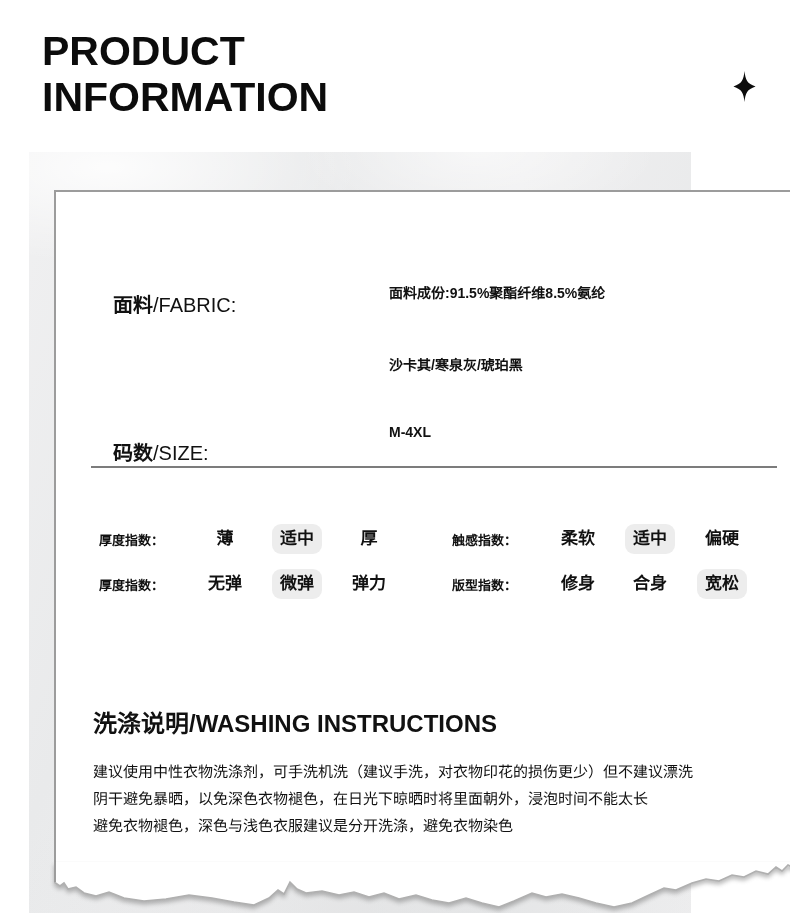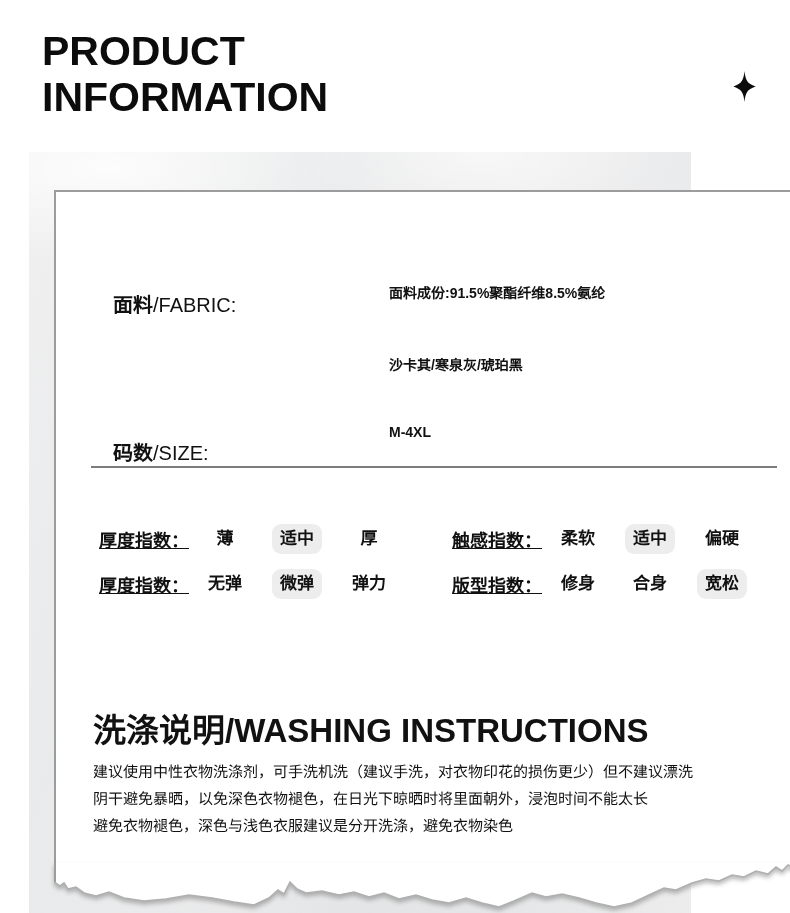--- a/index.html
+++ b/index.html
@@ -46,26 +46,26 @@
   .spec-value{position:absolute;left:333px;font-size:14px;line-height:26px;font-weight:bold;white-space:nowrap;}
   .spec-fabric-label{top:97px;}  .spec-fabric-value{top:88px;}
   .spec-color-label{top:159px;}  .spec-color-value{top:160px;}
   .spec-size-label{top:245px;}   .spec-size-value{top:227px;}
   
   .divider{position:absolute;left:35px;top:274px;width:686px;height:2px;background:var(--divider,#7c7c7c);}
   
   .idx{position:absolute;display:flex;align-items:center;height:34px;white-space:nowrap;}
   .idx.c1{left:43px;} .idx.c2{left:396px;}
   .idx.r1{top:330px;} .idx.r2{top:375px;}
-  .idx-label{width:90px;font-size:18px;font-weight:bold;text-decoration:underline;}
+  .idx-label{width:90px;font-size:13px;font-weight:bold;}
   .opt{width:72px;display:flex;justify-content:center;}
   .opt .txt{font-size:17px;font-weight:bold;padding:4px 8px;border-radius:9px;line-height:22px;}
   .opt.selected .txt{background:var(--pill-bg,#ededed);}
   
-  .wash-heading{position:absolute;left:37px;top:512px;margin:0;font-size:33px;font-weight:bold;white-space:nowrap;}
+  .wash-heading{position:absolute;left:37px;top:512px;margin:0;font-size:24px;font-weight:bold;white-space:nowrap;}
   .wash-lines{position:absolute;left:37px;top:566px;font-size:15px;font-weight:normal;line-height:27px;white-space:nowrap;}
 </style>
 </head>
 <body>
 
 <h1 class="page-title"><span>PRODUCT</span><br><span>INFORMATION</span></h1>
 
 <svg class="sparkle" viewBox="0 0 20 28" aria-hidden="true">
   <path d="M10 0 C10.9 8.2 12.2 11.3 20 14 C12.2 16.7 10.9 19.8 10 28 C9.1 19.8 7.8 16.7 0 14 C7.8 11.3 9.1 8.2 10 0 Z" fill="#0c0c0c"></path>
 </svg>

